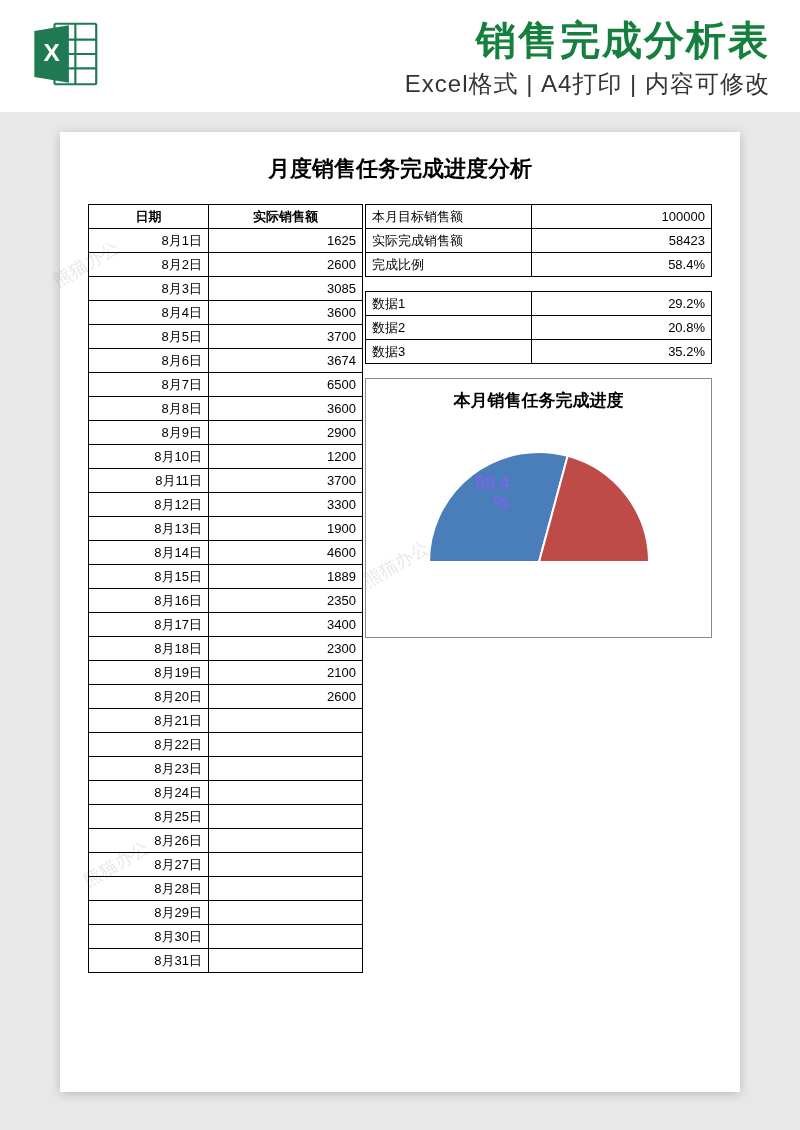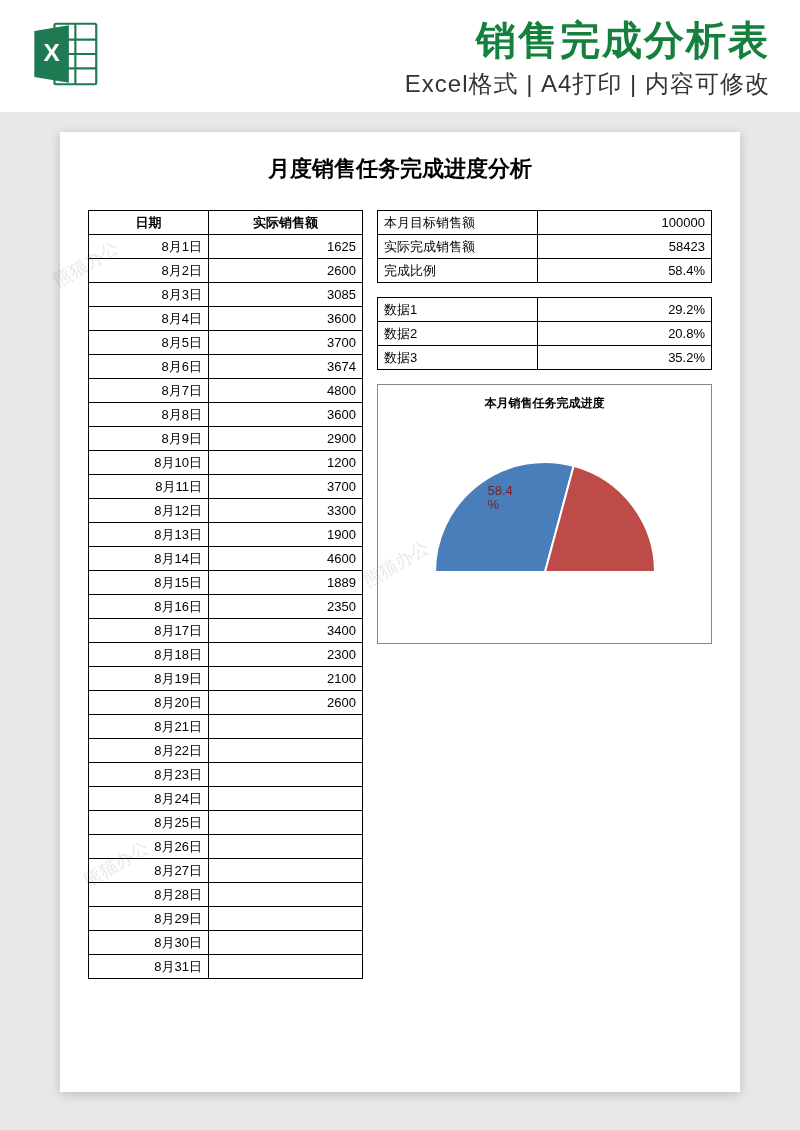--- a/index.html
+++ b/index.html
@@ -48,25 +48,25 @@
     box-shadow: 0 2px 10px rgba(0,0,0,0.2);
     padding: 22px 28px 60px 28px;
     position: relative;
     min-height: 960px;
   }
   .doc-title {
     text-align: center;
     font-size: 22px;
     font-weight: bold;
     color: #000;
-    margin-bottom: 26px;
+    margin-bottom: 20px;
   }
   .content {
     display: flex;
-    gap: 14px;
+    gap: 2px;
     align-items: flex-start;
   }
   .left-col { width: 275px; }
   .right-col { flex: 1; }
   table {
     border-collapse: collapse;
     width: 100%;
     font-size: 13px;
   }
   th, td {
@@ -89,43 +89,42 @@
   .data-table { margin-top: 14px; padding-left: 28px; }
   .chart-box {
     margin-top: 14px;
     border: 1px solid #888;
     padding: 10px 8px 18px 8px;
     height: 260px;
     position: relative;
   }
   .chart-title {
     text-align: center;
-    font-size: 12px;
+    font-size: 17px;
     font-weight: bold;
     color: #000;
-    margin-bottom: 10px;
   }
   .gauge-wrap {
     position: relative;
     width: 100%;
     height: 180px;
     display:flex;
     justify-content:center;
     align-items:flex-start;
     padding-top:20px;
   }
   .gauge-svg { width: 260px; height: 140px; }
   .gauge-label {
     position: absolute;
     left: 36%;
     top: 62px;
     transform: translateX(-50%);
-    color: #7f1d1d;
-    font-size: 13px;
-    text-align: left;
+    color: #8b5cf6;
+    font-size: 18px;
+    text-align: right;
     line-height: 1.1;
   }
   .watermark {
     position: absolute;
     color: rgba(120,120,120,0.18);
     font-size: 18px;
     transform: rotate(-30deg);
     pointer-events: none;
   }
 </style>
@@ -188,21 +187,21 @@
               <tr>
                 <td class="date">8月5日</td>
                 <td class="val">3700</td>
               </tr>
               <tr>
                 <td class="date">8月6日</td>
                 <td class="val">3674</td>
               </tr>
               <tr>
                 <td class="date">8月7日</td>
-                <td class="val">4800</td>
+                <td class="val">6500</td>
               </tr>
               <tr>
                 <td class="date">8月8日</td>
                 <td class="val">3600</td>
               </tr>
               <tr>
                 <td class="date">8月9日</td>
                 <td class="val">2900</td>
               </tr>
               <tr>

